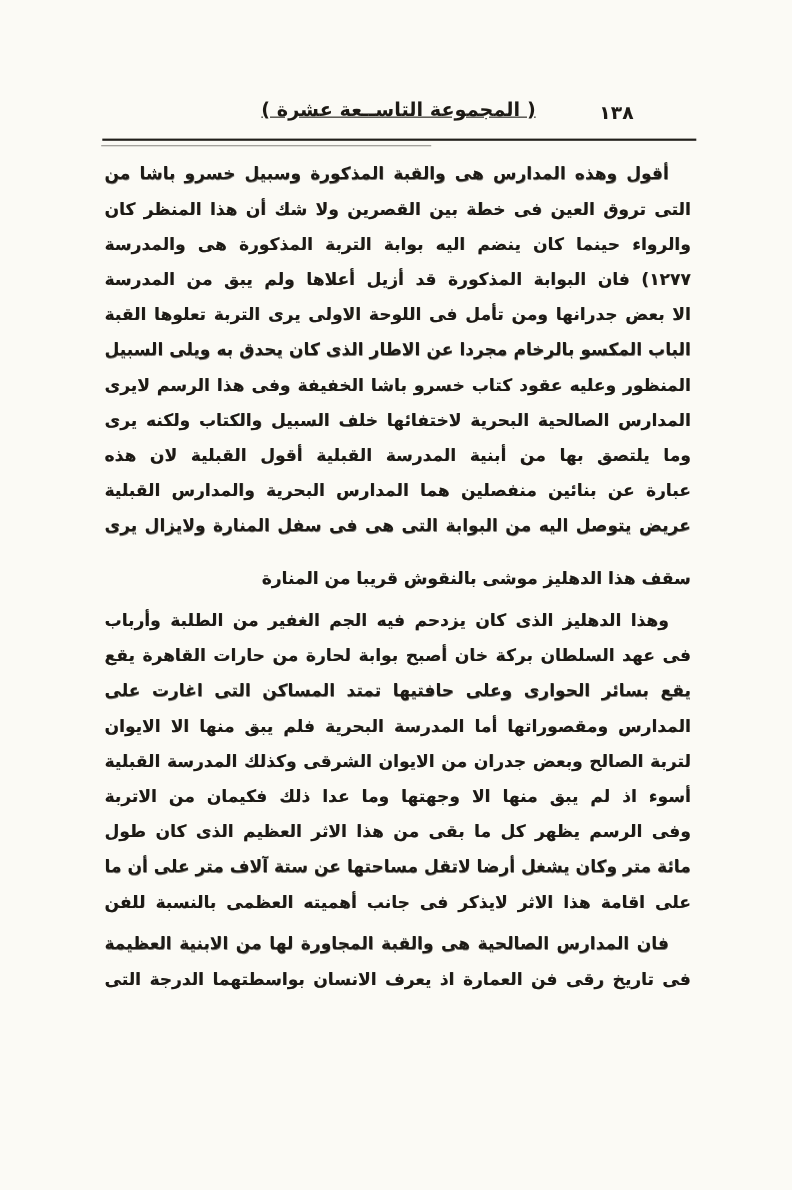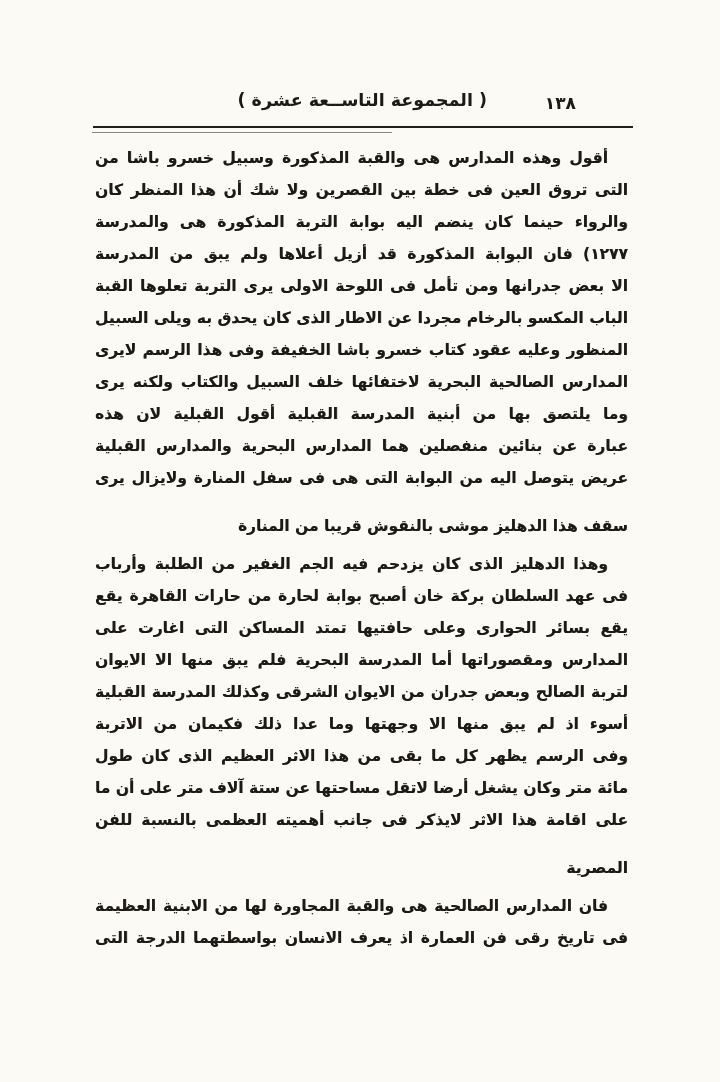--- a/index.html
+++ b/index.html
@@ -7,21 +7,21 @@
     position:relative;
     width:720px; height:1082px;
     background:#fbfaf5;
     font-family:"DejaVu Sans", sans-serif;
     color:#1d1a15;
     overflow:hidden;
   }
   .head-title {
     position:absolute; top:90px; right:233px;
     font-size:17.5px; font-weight:700;
-    direction:rtl; white-space:nowrap;
+    direction:rtl; white-space:nowrap;text-decoration:underline;
   }
   .page-number {
     position:absolute; top:93px; right:144px;
     font-size:17px; font-weight:700; letter-spacing:2px;
     direction:rtl;
   }
   .rule {
     position:absolute; top:126px; left:93px; right:87px;
     height:0; border-top:2.6px solid #211f1b;
   }
@@ -76,21 +76,20 @@
     <div class="para">
       <div class="line first">وهذا الدهليز الذى كان يزدحم فيه الجم الغفير من الطلبة وأرباب الظلامات</div>
       <div class="line">فى عهد السلطان بركة خان أصبح بوابة لحارة من حارات القاهرة يقع بها كل ما</div>
       <div class="line">يقع بسائر الحوارى وعلى حافتيها تمتد المساكن التى اغارت على محاريب هذه</div>
       <div class="line">المدارس ومقصوراتها أما المدرسة البحرية فلم يبق منها الا الايوان الغربى الملاصق</div>
       <div class="line">لتربة الصالح وبعض جدران من الايوان الشرقى وكذلك المدرسة القبلية حالتها</div>
       <div class="line">أسوء اذ لم يبق منها الا وجهتها وما عدا ذلك فكيمان من الاتربة والانقاض</div>
       <div class="line">وفى الرسم يظهر كل ما بقى من هذا الاثر العظيم الذى كان طول وجهته حوالى</div>
       <div class="line">مائة متر وكان يشغل أرضا لاتقل مساحتها عن ستة آلاف متر على أن ما أنفق</div>
       <div class="line">على اقامة هذا الاثر لايذكر فى جانب أهميته العظمى بالنسبة للفن العربى بالديار</div>
-      <div class="line pend">المصرية</div>
     </div>
 
     <div class="para">
       <div class="line first">فان المدارس الصالحية هى والقبة المجاورة لها من الابنية العظيمة الخالدة</div>
       <div class="line">فى تاريخ رقى فن العمارة اذ يعرف الانسان بواسطتهما الدرجة التى بلغها الفن العربى</div>
     </div>
 
   </div>
 </div>
 

